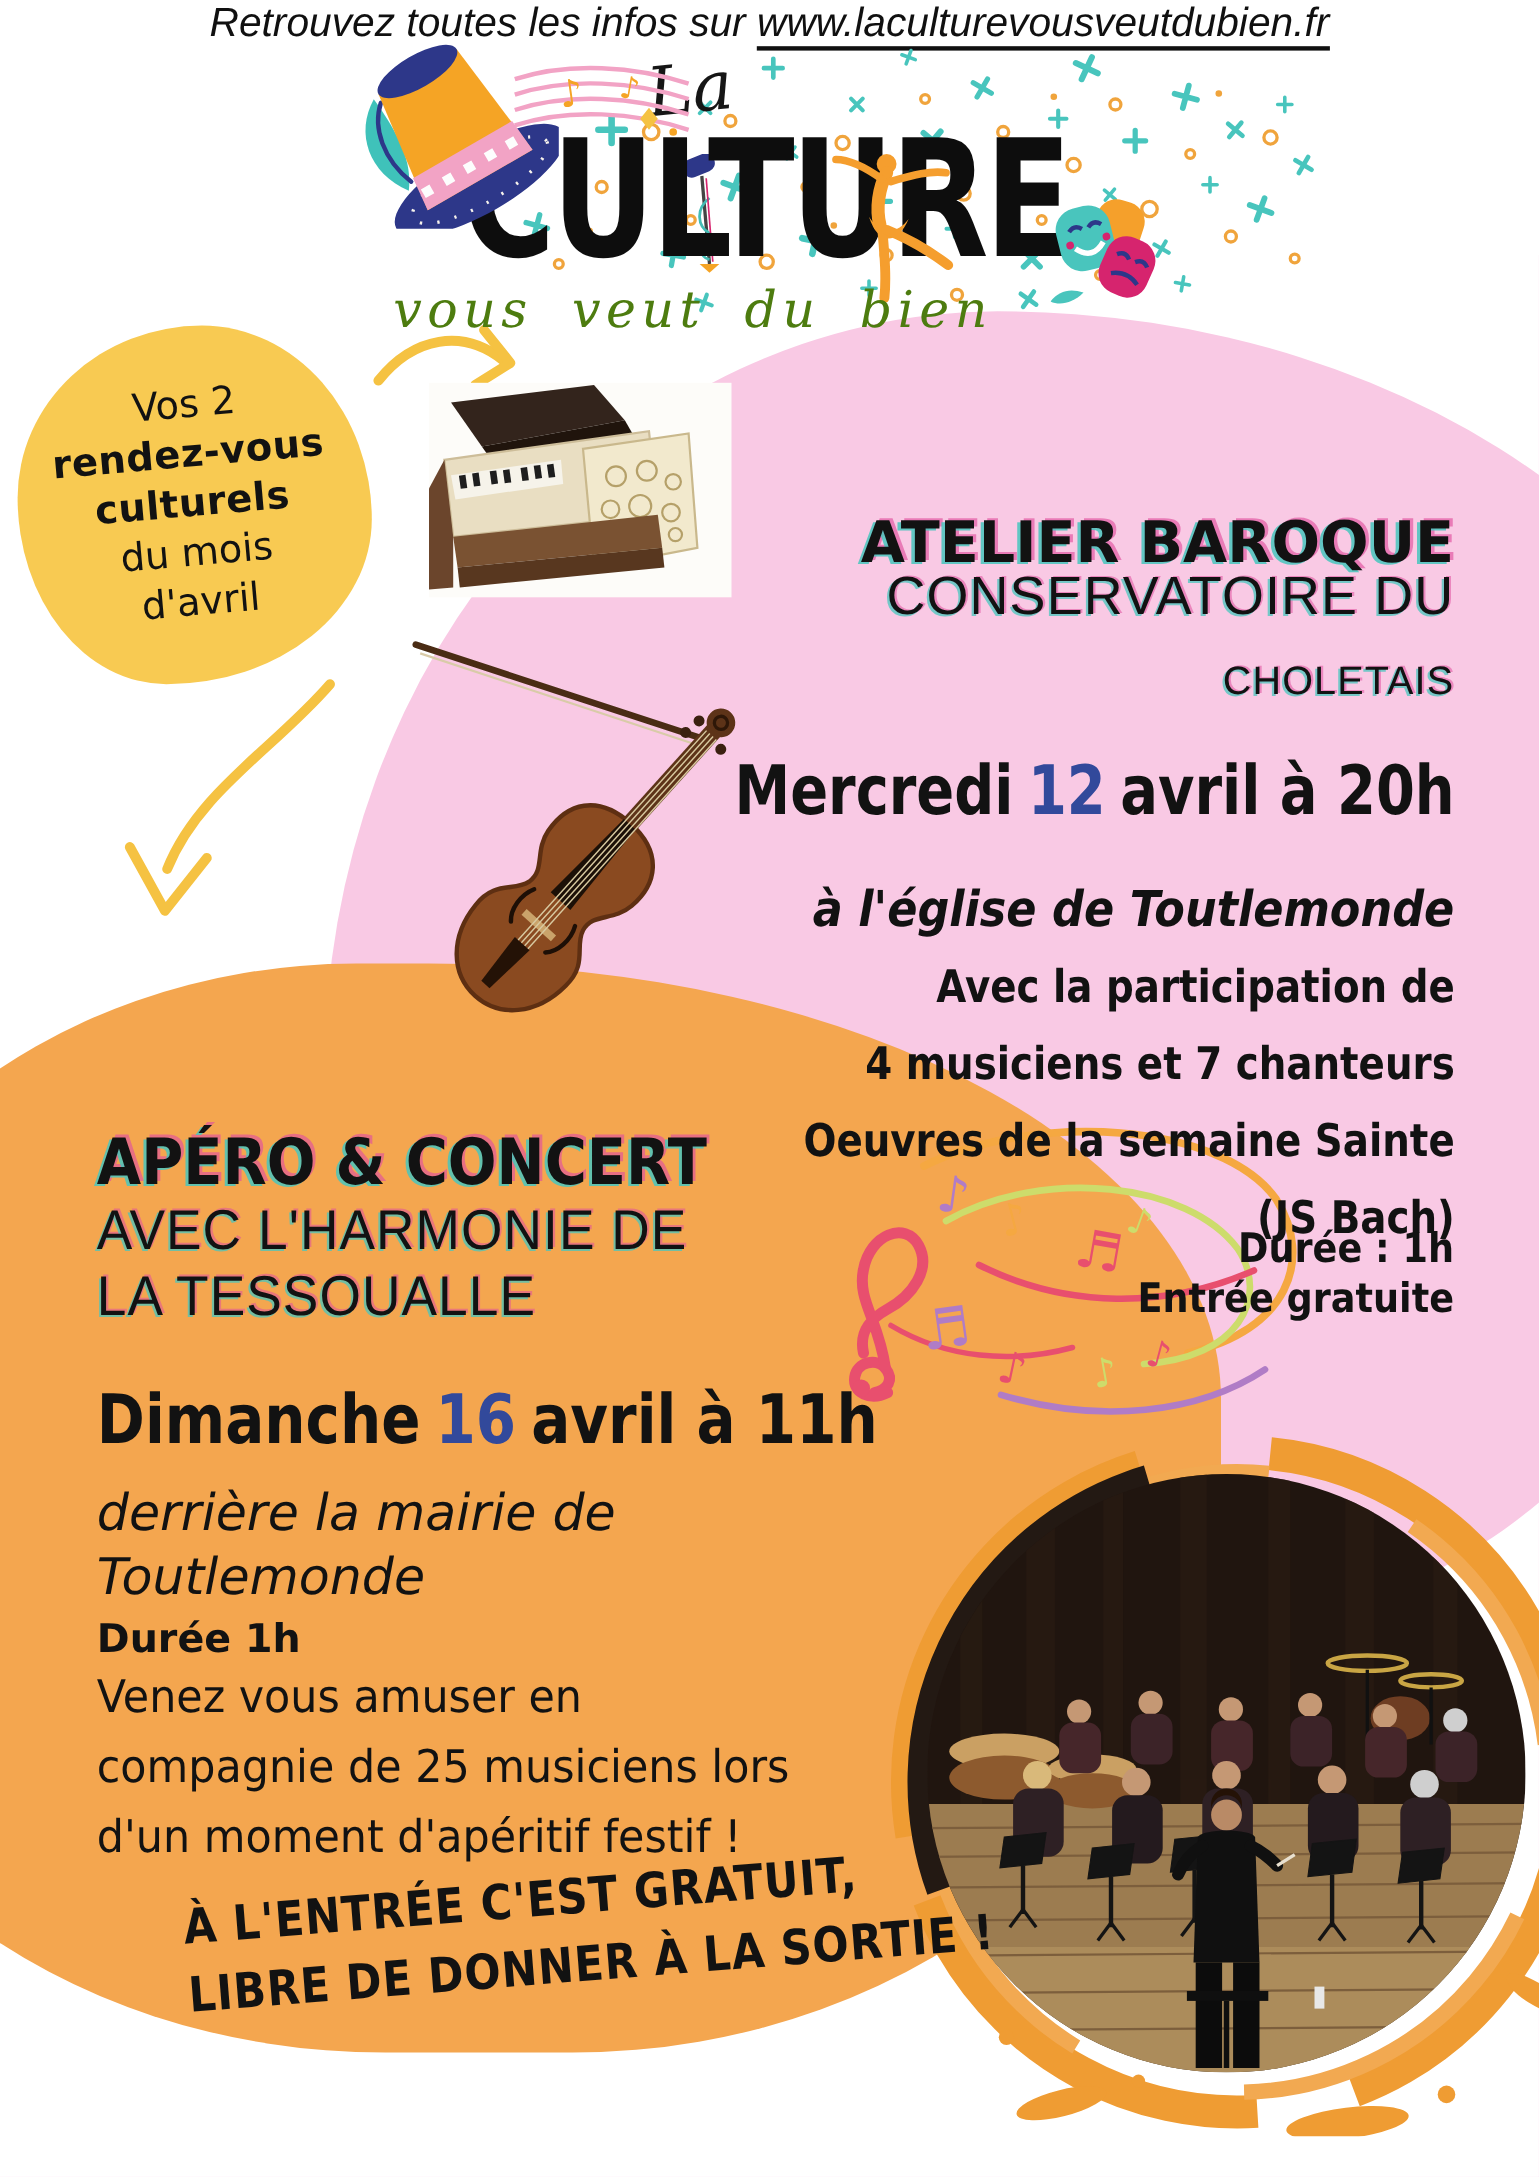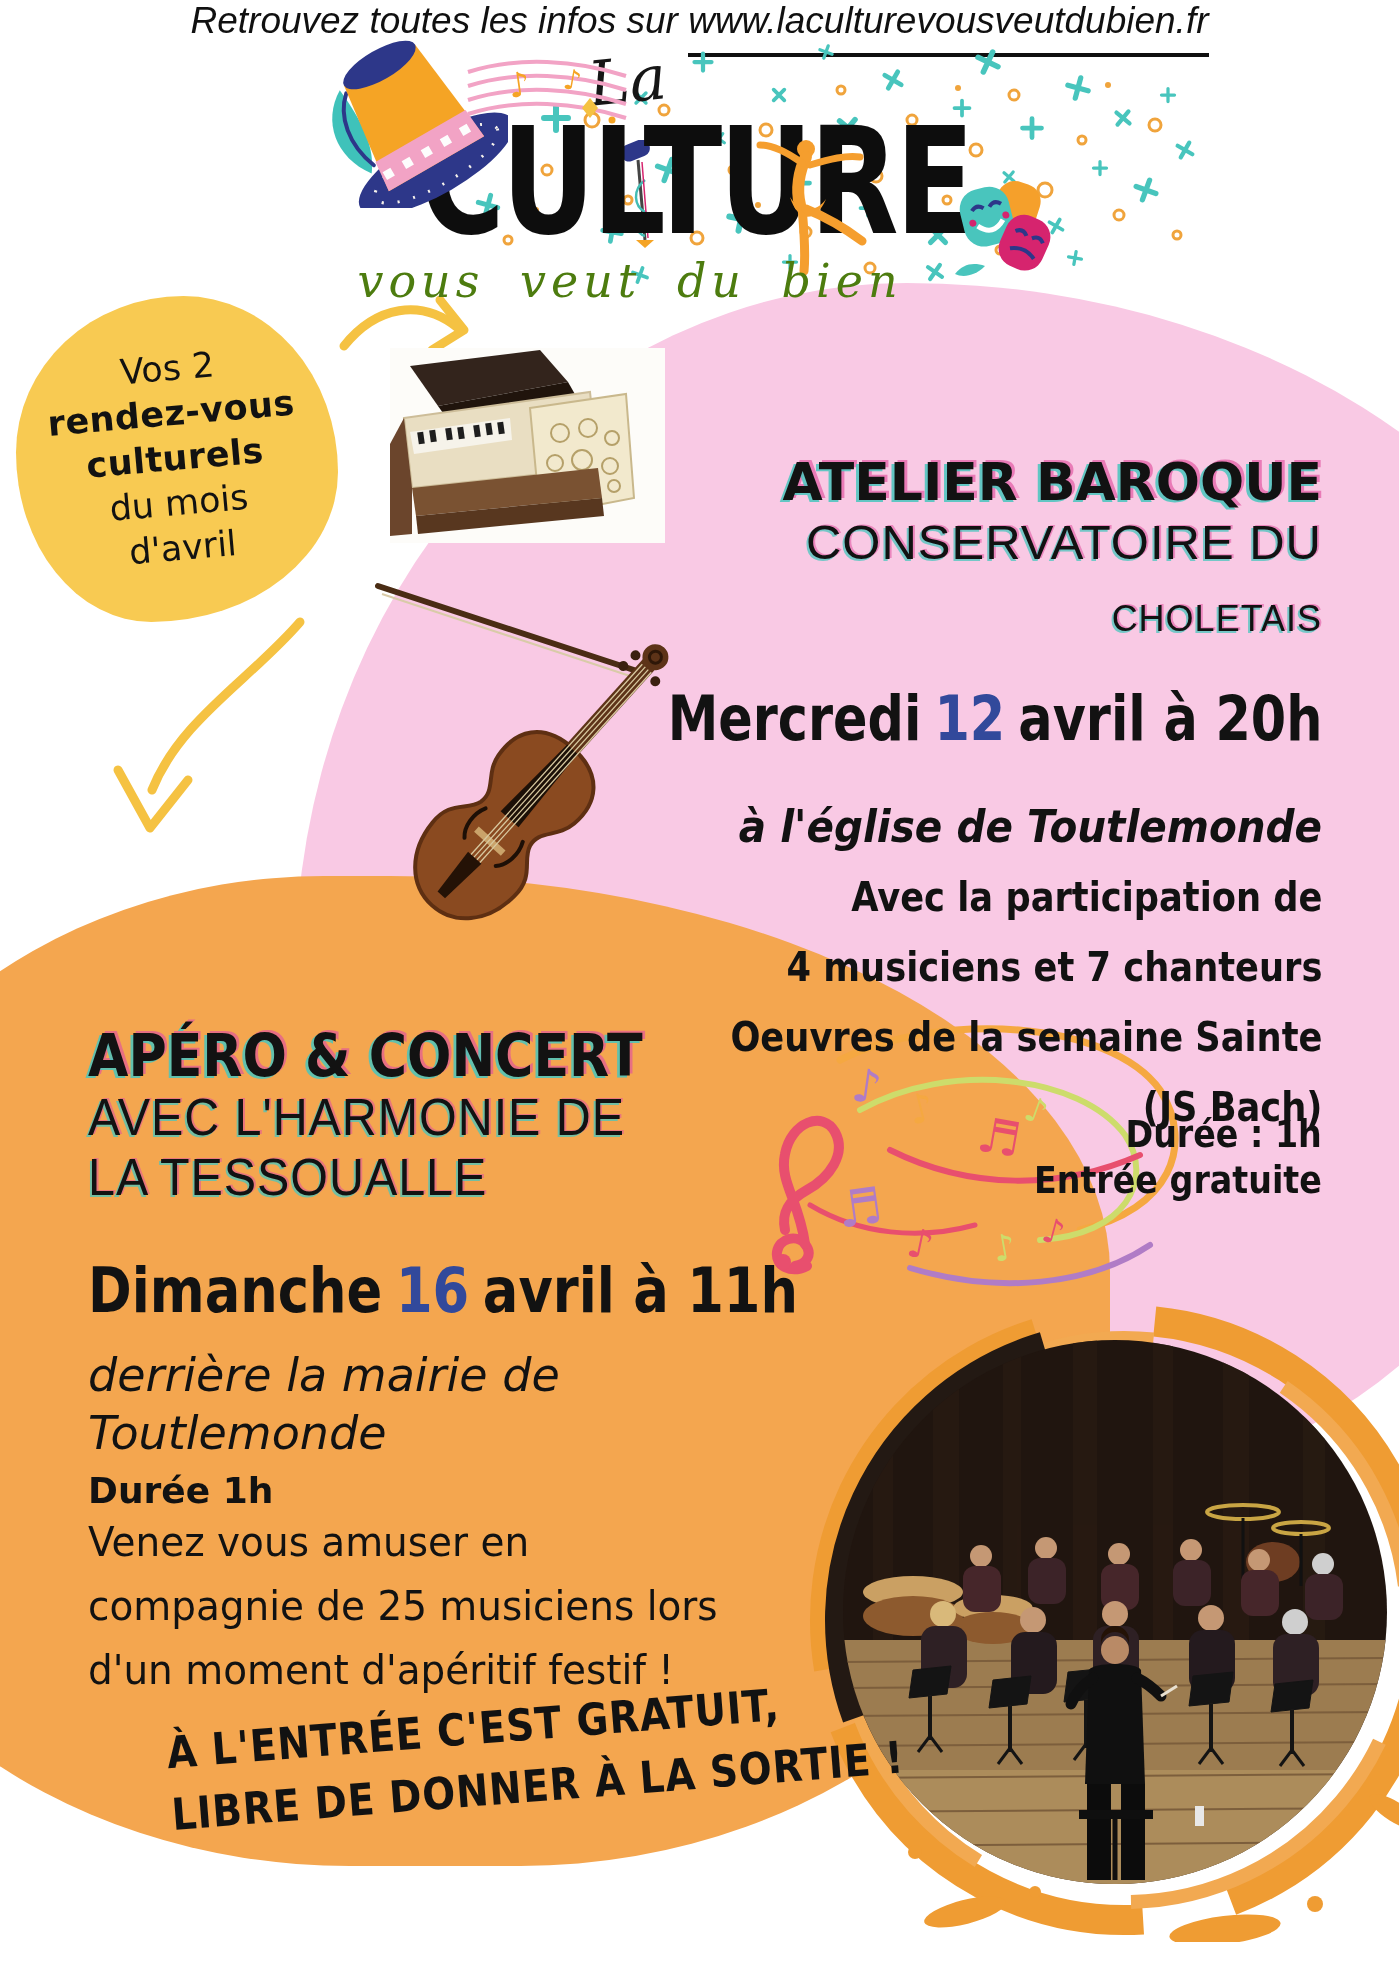--- a/index.html
+++ b/index.html
@@ -23,21 +23,21 @@
   .blue{color:#32499B;}
   .light{font-family:"Liberation Sans",sans-serif;font-weight:normal;letter-spacing:1px;}
 
   
   .badge-text{left:36px;top:346px;width:278px;text-align:center;transform:rotate(-5deg);
               font-size:35px;line-height:45px;}
   .badge-text .bb{font-weight:bold;letter-spacing:.5px;}
 
   
   .e1{right:77px;text-align:right;transform-origin:right center;}
-  .e1-t1{top:452px;font-size:52px;font-weight:bold;letter-spacing:0;}
+  .e1-t1{top:464px;font-size:52px;font-weight:bold;letter-spacing:0;}
   .e1-t2{top:514px;font-size:49px;}
   .e1-t3{top:598px;font-size:36px;}
   .e1-date{top:682px;font-size:62px;font-weight:bold;transform:scaleX(.82);}
   .e1-loc{top:800px;font-size:45px;font-weight:bold;font-style:italic;transform:scaleX(.9);}
   .e1-details{top:862px;font-size:41px;font-weight:bold;line-height:70px;transform:scaleX(.86);}
   .e1-foot{top:1112px;font-size:37px;font-weight:bold;line-height:46px;transform:scaleX(.9);}
 
   
   .e2{left:88px;text-align:left;transform-origin:left center;}
   .e2-t1{top:1022px;font-size:58px;font-weight:bold;transform:scaleX(.9);}
@@ -64,21 +64,21 @@
             font-family:"DejaVu Serif",serif;font-style:italic;font-size:46px;
             letter-spacing:5px;word-spacing:16px;color:#4d7c0f;}
 
   
   .photo-circle{left:843px;top:1340px;width:544px;height:544px;border-radius:50%;overflow:hidden;}
   .harpsi-card{left:390px;top:348px;width:275px;height:195px;background:#fdfcf9;}
 
   
   .footer{left:0;top:1898px;width:1399px;text-align:center;
           font-family:"Liberation Sans",sans-serif;font-style:italic;font-size:37px;color:#101010;}
-  .footer .url{text-decoration:none;border-bottom:4px solid #101010;padding-bottom:12px;color:#101010;}
+  .footer .url{text-decoration:none;border-bottom:4px solid #101010;padding-bottom:1px;color:#101010;}
 </style>
 </head>
 <body>
 
 <div class="blob blob-pink"></div>
 <div class="blob blob-orange"></div>
 <div class="blob blob-yellow"></div>
 
 <svg class="abs" style="left:336px;top:284px;width:140px;height:90px;" viewBox="0 0 140 90">
   <path d="M8 62 C40 22 85 14 122 44" fill="none" stroke="#F5C242" stroke-width="9" stroke-linecap="round"></path>

